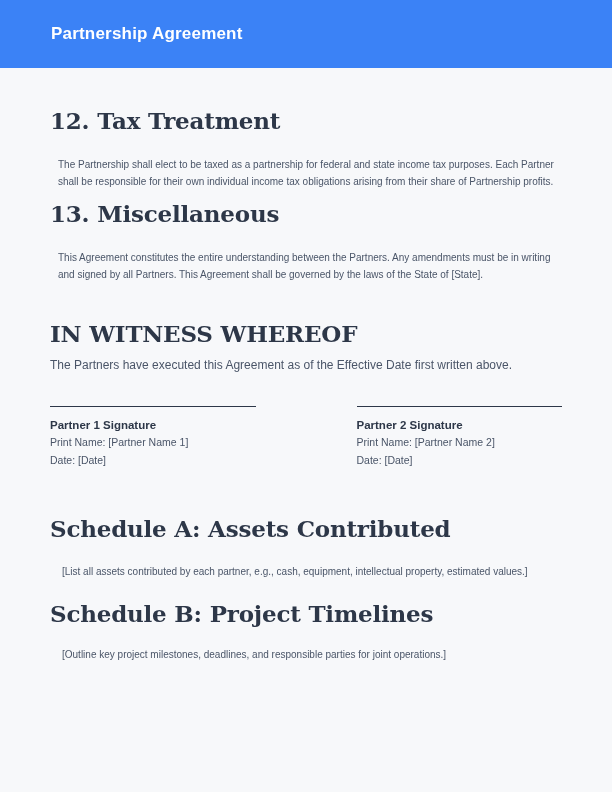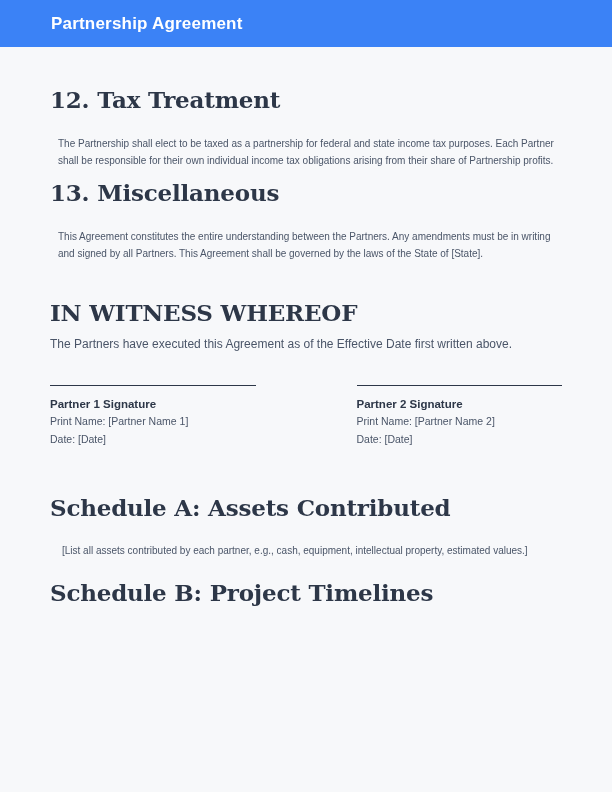--- a/index.html
+++ b/index.html
@@ -5,21 +5,21 @@
   html, body { margin: 0; padding: 0; }
   body {
     width: 612px;
     height: 792px;
     background: #f7f8fa;
     font-family: "Liberation Sans", sans-serif;
     overflow: hidden;
     position: relative;
   }
   .header-bar {
-    height: 47px;
+    height: 68px;
     background: #3b82f6;
     display: flex;
     align-items: center;
     padding-left: 51px;
     box-sizing: border-box;
   }
   .header-title {
     color: #ffffff;
     font-size: 17px;
     font-weight: 700;
@@ -133,14 +133,17 @@
       <div class="sig-date">Date: [Date]</div>
     </div>
   </div>
 
   <h2 class="section-heading sched-a-heading">Schedule A: Assets Contributed</h2>
   <div class="sched-body">
     <p>[List all assets contributed by each partner, e.g., cash, equipment, intellectual property, estimated values.]</p>
   </div>
 
   <h2 class="section-heading sched-b-heading">Schedule B: Project Timelines</h2>
+  <div class="sched-body sched-b-body">
+    <p>[Outline key project milestones, deadlines, and responsible parties for joint operations.]</p>
+  </div>
 
 </div>
 
 </body></html>

